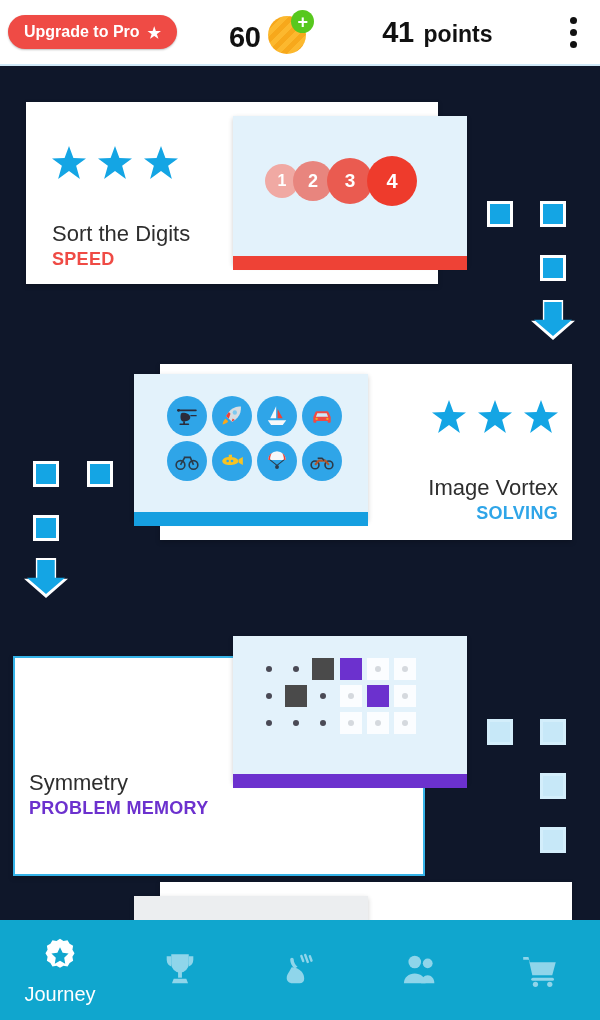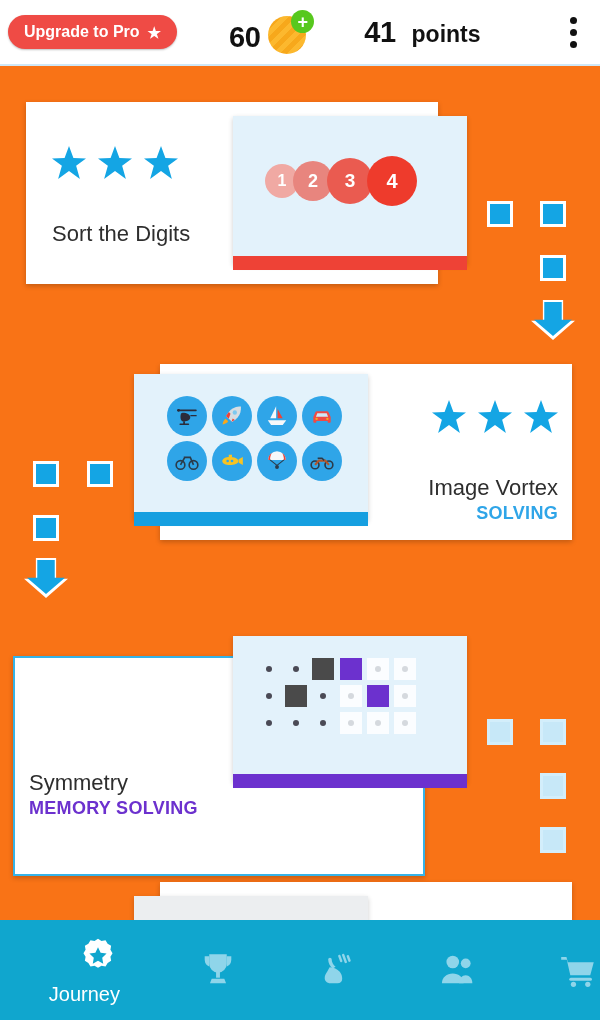--- a/index.html
+++ b/index.html
@@ -2,21 +2,21 @@
 <html><head>
 <meta charset="utf-8">
 <style>
   * { box-sizing: border-box; margin: 0; padding: 0; }
   html, body {
     width: 600px; height: 1020px;
     overflow: hidden;
     font-family: "Liberation Sans", sans-serif;
     background: #a5daf5;
   }
-  .screen { position: relative; width: 600px; height: 1020px; overflow: hidden; background: #f97316; }
+  .screen { position: relative; width: 600px; height: 1020px; overflow: hidden; background: #0f172a; }
 
   
   .header {
     position: absolute; top: 0; left: 0; width: 600px; height: 66px;
     background: #ffffff; display: flex; align-items: center;
     border-bottom: 2px solid #cfe8f7;
     z-index: 40;
   }
   .upgrade-btn {
     margin-left: 8px;
@@ -38,21 +38,21 @@
     border-radius: 50%;
     background: repeating-linear-gradient(135deg,#fcb82e 0 5px,#f7a81b 5px 10px);
   }
   .coin-wrap .plus-badge {
     position: absolute; right: 0; top: 0; width: 23px; height: 23px;
     border-radius: 50%; background: #57c81e;
     display: flex; align-items: center; justify-content: center;
     color: #fff; font-size: 18px; font-weight: bold; line-height: 1;
   }
 
-  .points-group { display: flex; align-items: baseline; margin-left: 50px; gap: 16px; }
+  .points-group { display: flex; align-items: baseline; margin-left: 68px; gap: 10px; }
   .points-count { font-size: 29px; font-weight: bold; color: #111; letter-spacing: -.5px; }
   .points-label { font-size: 23px; font-weight: bold; color: #111; }
 
   .kebab { margin-left: auto; margin-right: 22px; width: 8px; display: flex; flex-direction: column; gap: 5px; cursor: pointer; }
   .kebab i { display: block; width: 7px; height: 7px; border-radius: 50%; background: #111; }
 
   
   .card {
     position: absolute; background: #fff;
     box-shadow: 0 2px 5px rgba(0,0,0,.22);
@@ -111,21 +111,21 @@
   .arrow-outline {
     position: absolute; width: 44px; height: 40px; background: #fff;
     clip-path: polygon(27% 0,73% 0,73% 52%,100% 52%,50% 100%,0 52%,27% 52%);
   }
 
   
   .bottom-nav {
     position: absolute; left: 0; bottom: 0; width: 600px; height: 100px;
     background: #10a6ce; display: flex; align-items: center; z-index: 50;
   }
-  .nav-item { flex: 1; display: flex; flex-direction: column; align-items: flex-end; justify-content: center; gap: 4px; cursor: pointer; }
+  .nav-item { flex: 1; display: flex; flex-direction: column; align-items: center; justify-content: center; gap: 4px; cursor: pointer; }
   .nav-label { color: #fff; font-size: 20px; }
   .nav-icon { width: 44px; height: 44px; display: flex; align-items: center; justify-content: center; }
   .nav-icon svg { display: block; }
 </style>
 </head>
 <body>
 
 <div class="screen">
 
   <div class="header">
@@ -155,20 +155,21 @@
   </div>
 
   <div class="card" style="left:26px; top:102px; width:412px; height:182px;">
     <div class="card-text" style="left:26px; top:44px;">
       <div class="stars">
         <span class="star"></span>
         <span class="star"></span>
         <span class="star"></span>
       </div>
       <div class="card-title" style="margin-top:42px;">Sort the Digits</div>
+      <div class="card-cat" style="color:#ef4b45;">SPEED</div>
     </div>
   </div>
   <div class="thumb" style="left:233px; top:116px; width:234px; height:148px;">
     <div class="digits" style="left:32px; top:40px;">
       <span class="digit" style="width:34px;height:34px;background:#f0a9a3;font-size:16px;">1</span>
       <span class="digit" style="width:40px;height:40px;background:#e8857e;font-size:18px;">2</span>
       <span class="digit" style="width:46px;height:46px;background:#ea5b50;font-size:19px;">3</span>
       <span class="digit" style="width:50px;height:50px;background:#ee3b2c;font-size:20px;">4</span>
     </div>
     <div class="accent-bar" style="bottom:-6px; width:234px; background:#ee4236;"></div>
@@ -268,21 +269,21 @@
 
   <div class="node" style="left:33px; top:461px;"></div>
   <div class="node" style="left:87px; top:461px;"></div>
   <div class="node" style="left:33px; top:515px;"></div>
   <div class="arrow-outline" style="left:24px; top:558px;"></div>
   <div class="arrow" style="left:27px; top:560px;"></div>
 
   <div class="card selected" style="left:13px; top:620px; width:412px; height:220px;margin-top:36px;">
     <div class="card-text" style="left:14px; top:112px;">
       <div class="card-title">Symmetry</div>
-      <div class="card-cat" style="color:#6c31ce;">MEMORY SOLVING</div>
+      <div class="card-cat" style="color:#6c31ce;">PROBLEM MEMORY</div>
     </div>
   </div>
   <div class="thumb" style="left:233px; top:636px; width:234px; height:146px;">
     <div class="sym" style="left:25px; top:22px;">
       <div class="sym-half">
         <span class="cell dot"></span>
         <span class="cell dot"></span>
         <span class="cell filled-dark"></span>
         <span class="cell dot"></span>
         <span class="cell filled-dark"></span>

